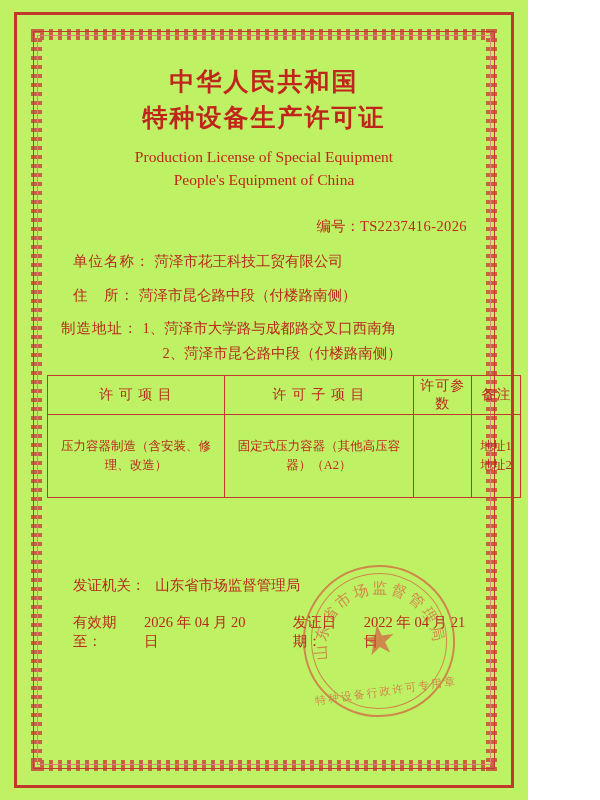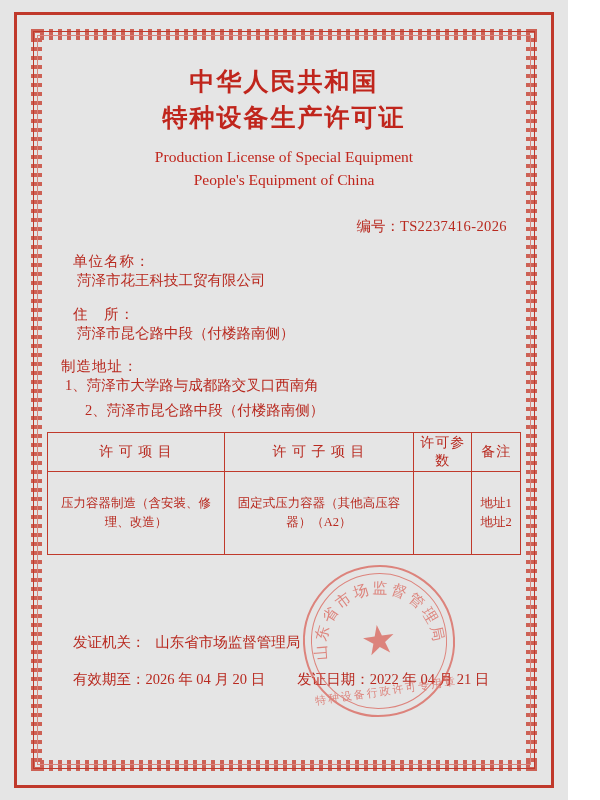--- a/index.html
+++ b/index.html
@@ -9,23 +9,23 @@
   body {
     width: 600px;
     height: 800px;
     background: #ffffff;
     font-family: "Liberation Serif", serif;
     overflow: hidden;
   }
 
   .page {
     position: relative;
-    width: 568px;
+    width: 528px;
     height: 800px;
-    background: #e5e5e5;
+    background: #bef264;
     box-sizing: border-box;
   }
 
   
   .border-outer {
     position: absolute;
     left: 14px;
     top: 12px;
     right: 14px;
     bottom: 12px;
@@ -114,21 +114,20 @@
     letter-spacing: .4px;
   }
 
   .field {
     display: flex;
     align-items: flex-start;
     font-size: 14.5px;
     margin-top: 16px;
     padding-left: 26px;
     color: #b8291f;
-    flex-direction: column;
   }
   .field .lab {
     white-space: nowrap;
     letter-spacing: 1px;
   }
   .field .val {
     margin-left: 4px;
   }
   .field.addr {
     margin-top: 15px;

